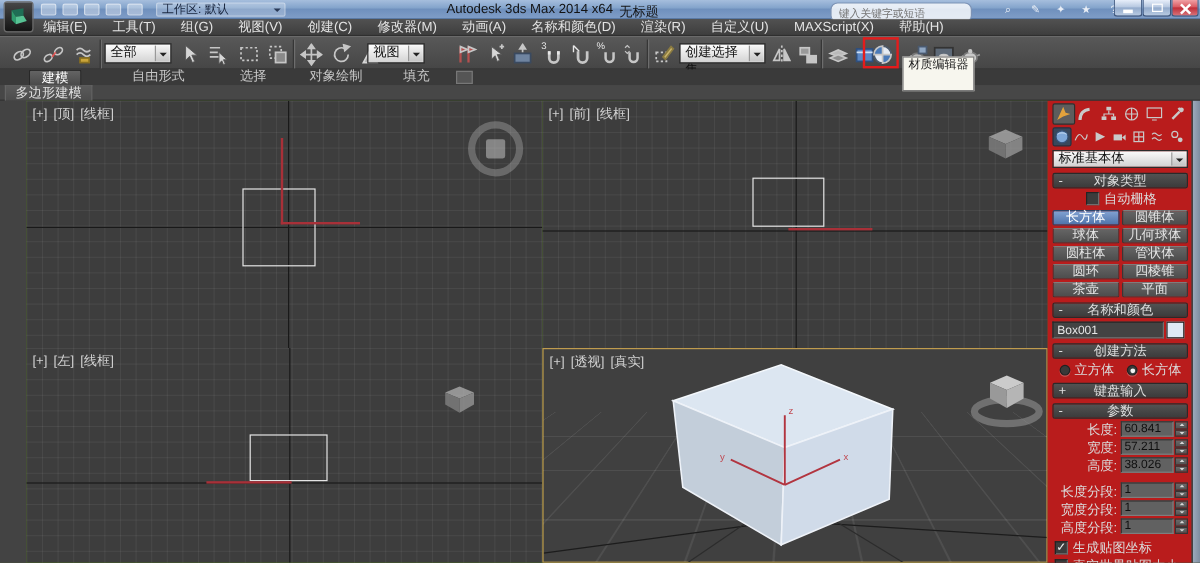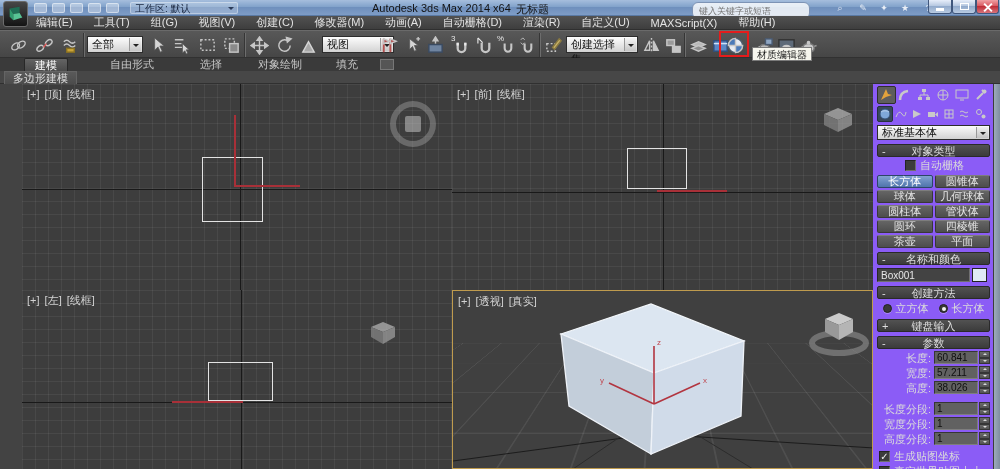--- a/index.html
+++ b/index.html
@@ -48,21 +48,21 @@
   .ticon svg { width:19px; height:19px; stroke:#c6c6c6; fill:none; stroke-width:1.5; }
   .sep { position:absolute; top:2px; width:2px; height:24px; border-left:1px solid #363636; border-right:1px solid #6d6d6d; }
   .combo { position:absolute; top:5px; height:17px; background:linear-gradient(#fdfdfd,#d3d3d3);
     border:1px solid #2d2d2d; color:#121212; font-size:11px; line-height:15px; padding:0 16px 0 4px; }
   .combo .arrbox { position:absolute; right:1px; top:1px; bottom:1px; width:12px;
     background:linear-gradient(#f4f4f4,#c6c6c6); border-left:1px solid #999;
     display:flex; align-items:center; justify-content:center; }
   .combo .arrbox i { border:3px solid transparent; border-top-color:#222; margin-top:4px; }
   .badge { position:absolute; left:1px; top:0px; color:#e8e8e8; font-size:8px; }
   #red-hi { left:719px; top:31px; width:30px; height:26px; border:2px solid #e41c1c; z-index:40; }
-  #tooltip { left:752px; top:47px; height:14px; background:#f7f6ee; border:1px solid #7a7a7a;
+  #tooltip { left:752px; top:47px; height:29px; background:#f7f6ee; border:1px solid #7a7a7a;
     color:#1c1c1c; font-size:10px; line-height:13px; padding:0 4px; z-index:50; white-space:nowrap; }
 
   
   #ribbontabs { left:0; top:58px; width:1000px; height:13px; background:#3a3a3a; }
   .rtab { position:absolute; top:0; height:13px; color:#c7c7c7; font-size:11px; line-height:13px; padding:0 10px; }
   .rtab.active { background:linear-gradient(#646464,#4a4a4a); color:#fff; border:1px solid #282828; border-bottom:none; border-radius:2px 2px 0 0; }
   #ribbonsub { left:0; top:71px; width:1000px; height:13px; background:#474747; border-bottom:1px solid #303030; }
   #subtab { position:absolute; left:4px; top:0; height:13px; background:linear-gradient(#5a5a5a,#4c4c4c);
     border:1px solid #646464; border-bottom:none; color:#e0e0e0; font-size:11px; line-height:12px; padding:0 8px; }
   .ribicon { position:absolute; top:1px; width:14px; height:11px; border:1px solid #777; background:#555; }
@@ -84,21 +84,21 @@
     border:6px solid rgba(160,160,160,.45); display:flex; align-items:center; justify-content:center; }
   #navcircle div { width:16px; height:16px; background:rgba(205,205,205,.5); border-radius:2px; }
   #vpPersp { background:#404040; border:1px solid #bf9b4e; }
   #floor { position:absolute; left:-180px; top:52px; width:780px; height:620px;
     background-image:linear-gradient(rgba(255,255,255,.075) 1px, transparent 1px),
                      linear-gradient(90deg, rgba(255,255,255,.075) 1px, transparent 1px);
     background-size:38px 38px; transform:perspective(250px) rotateX(62deg); transform-origin:50% 0; }
   .minicube { position:absolute; opacity:.75; }
 
   
-  #cpanel { left:873px; top:84px; width:120px; height:385px; background:#8b5cf6; padding:2px 3px 0 4px; }
+  #cpanel { left:873px; top:84px; width:120px; height:385px; background:#b91c1c; padding:2px 3px 0 4px; }
   #cpscroll { left:993px; top:84px; width:7px; height:385px; background:linear-gradient(90deg,#9daabb,#7e8da0); border-left:1px solid #3c3c3c; }
   #cp-tabs { display:flex; margin-bottom:2px; }
   .cptab { width:19px; height:18px; display:flex; align-items:center; justify-content:center; }
   .cptab.active { background:#5d5d5d; border:1px solid #2f2f2f; border-radius:2px; }
   #cp-sub { display:flex; margin-bottom:3px; }
   .cpsub { width:16px; height:16px; display:flex; align-items:center; justify-content:center; }
   .cpsub.active { background:#39485c; border:1px solid #263140; border-radius:2px; }
   #primdrop { position:relative; height:15px; background:linear-gradient(#fbfbfb,#d2d2d2);
     border:1px solid #2c2c2c; color:#111; font-size:11px; line-height:13px; padding:0 16px 0 4px; margin-bottom:4px; }
   #primdrop .arrbox { position:absolute; right:1px; top:1px; bottom:1px; width:12px;
@@ -181,21 +181,21 @@
 </div>
 
 <div class="abs" id="menubar">
   <span class="menuitem">编辑(E)</span>
   <span class="menuitem">工具(T)</span>
   <span class="menuitem">组(G)</span>
   <span class="menuitem">视图(V)</span>
   <span class="menuitem">创建(C)</span>
   <span class="menuitem">修改器(M)</span>
   <span class="menuitem">动画(A)</span>
-  <span class="menuitem">自动栅格(D)</span>
+  <span class="menuitem">名称和颜色(D)</span>
   <span class="menuitem">渲染(R)</span>
   <span class="menuitem">自定义(U)</span>
   <span class="menuitem">MAXScript(X)</span>
   <span class="menuitem">帮助(H)</span>
 </div>
 
 <div class="abs" id="toolbar">
   <span class="ticon" style="left:7px">
     <svg viewBox="0 0 20 20">
         <ellipse cx="7" cy="11" rx="4.5" ry="3" transform="rotate(-38 7 11)"></ellipse>
@@ -262,21 +262,21 @@
         <path d="M16 10 a6 6 0 1 1 -3.2 -5.3"></path>
         <polygon points="12,1.5 17,3 13,6.5" fill="#c6c6c6"></polygon>
       </svg>
     </span>
   <span class="ticon" style="left:297px">
     <svg viewBox="0 0 20 20">
         <polygon points="4,17 16,17 10,6" fill="#a9a9a9" stroke="#d6d6d6"></polygon>
       </svg>
     </span>
 
-  <div class="combo" style="left:322px;width:72px">
+  <div class="combo" style="left:306px;width:48px">
     <span>视图</span>
     <span class="arrbox">
         <i></i>
       </span>
   </div>
 
   <span class="ticon" style="left:377px">
     <svg viewBox="0 0 20 20">
         <path d="M5 3 v14 M12 3 v14" stroke="#b5504f" stroke-width="2"></path>
         <polygon points="5,3 11,5.5 5,8" fill="#b5504f"></polygon>

